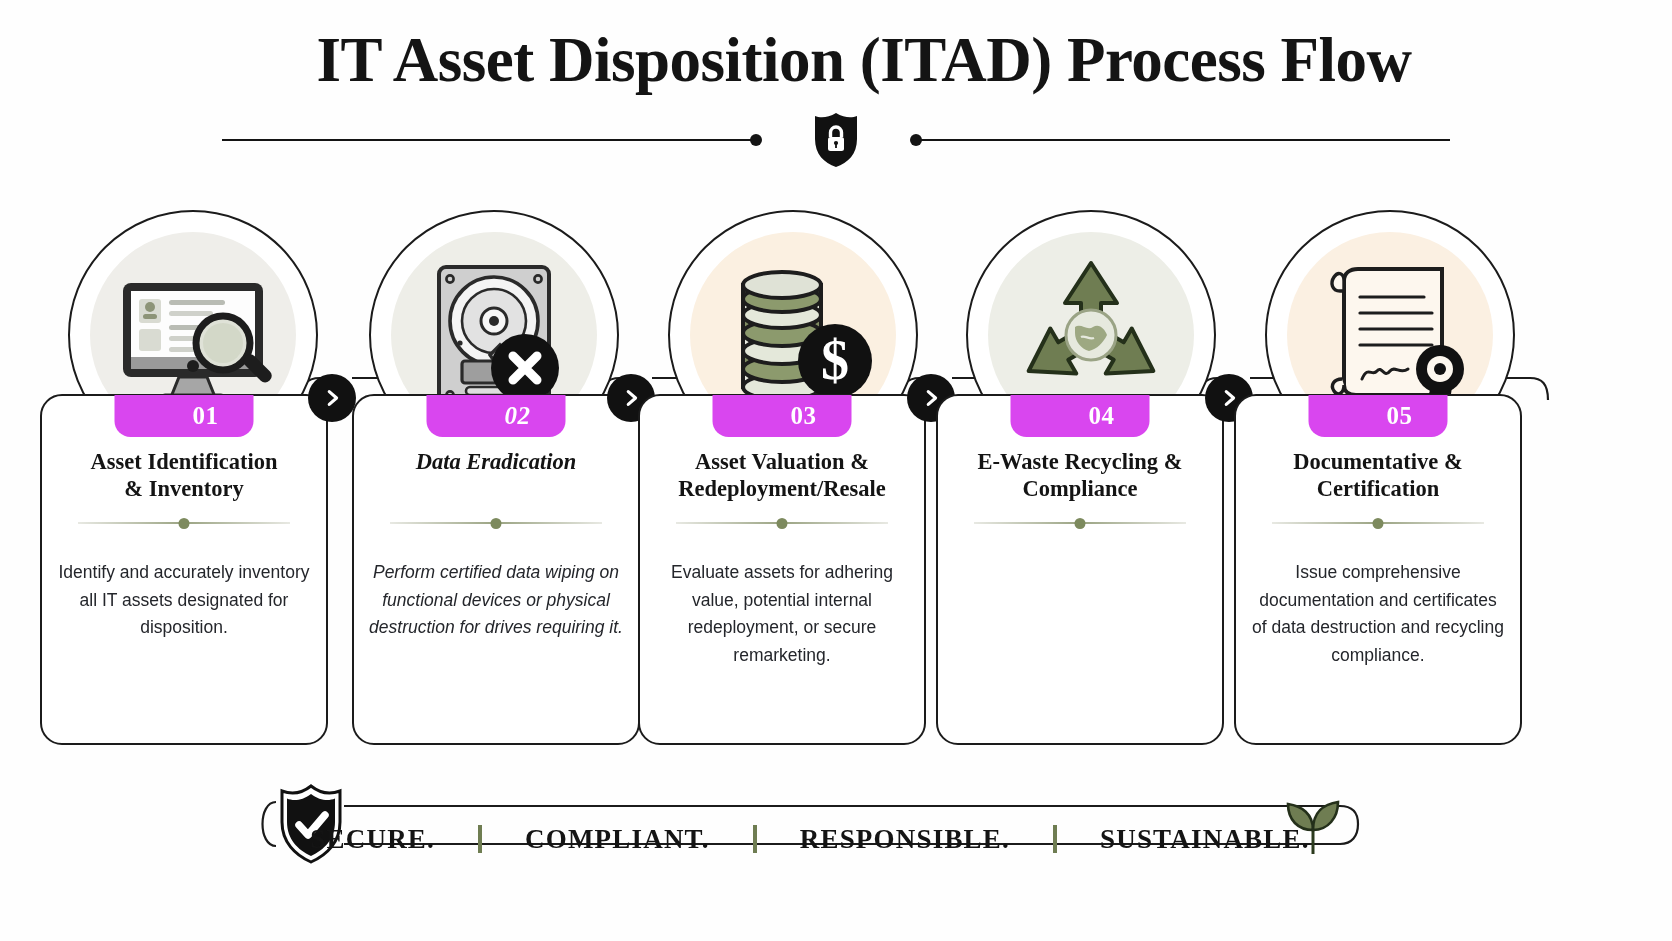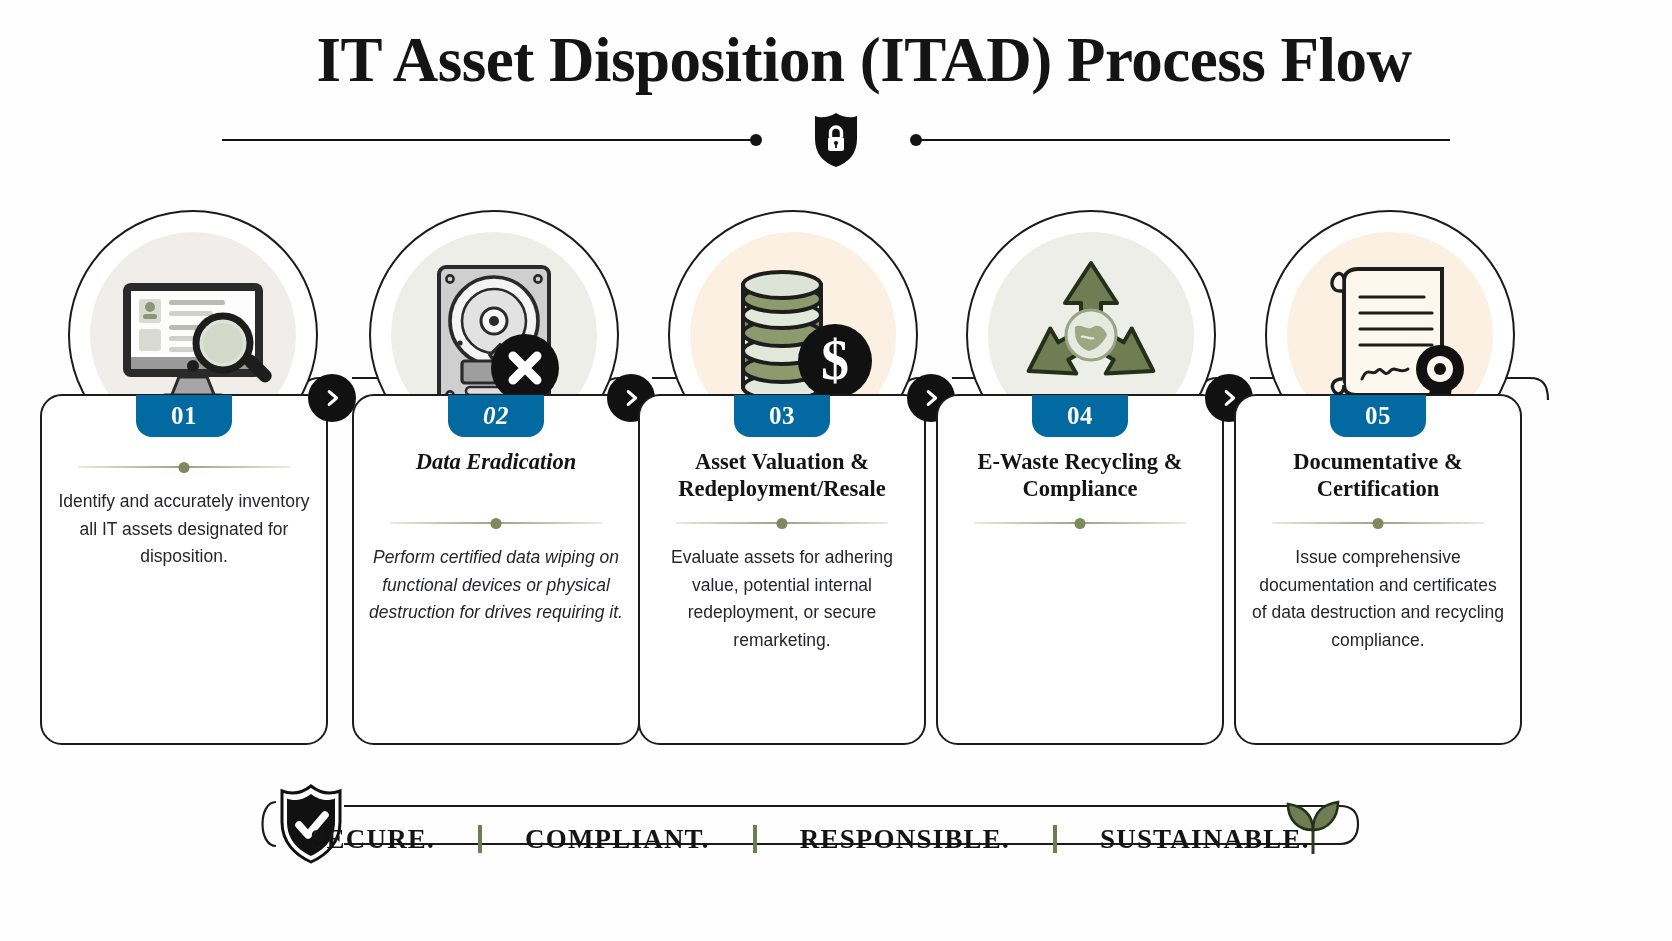--- a/index.html
+++ b/index.html
@@ -142,31 +142,32 @@
     background: #ffffff;
     box-sizing: border-box;
   }
   .card-number {
     position: absolute;
     left: 50%;
     transform: translateX(-50%);
     top: -1px;
     width: 96px;
     height: 42px;
-    background: #0369a1;
+    background: #d946ef;
     border-bottom-left-radius: 16px;
     border-bottom-right-radius: 16px;
     color: #ffffff;
     font-family: "Liberation Serif", serif;
     font-weight: bold;
     font-size: 25px;
     display: flex;
     align-items: center;
     justify-content: center;
     letter-spacing: 0.5px;
+    padding-left: 43px;
   }
   .card-body {
     position: absolute;
     left: 0;
     top: 52px;
     width: 100%;
     padding: 0 14px;
     box-sizing: border-box;
     text-align: center;
   }
@@ -196,21 +197,21 @@
     position: absolute;
     left: 50%;
     top: 0;
     transform: translateX(-50%);
     width: 11px;
     height: 11px;
     border-radius: 50%;
     background: #7d8a5e;
   }
   .card-desc {
-    margin-top: 16px;
+    margin-top: 31px;
     font-size: 17.5px;
     line-height: 1.58;
     color: #24262b;
   }
 
   
   .footer {
     position: absolute;
     left: 248px;
     top: 784px;
@@ -332,20 +333,24 @@
           <circle cx="120" cy="98" r="27" fill="#dfe2d7" stroke="#1d1d1d" stroke-width="7"></circle>
           <circle cx="120" cy="98" r="20" fill="#cdd2c0" opacity="0.65"></circle>
           <rect x="138" y="116" width="13" height="34" rx="6" transform="rotate(-45 138 116)" fill="#1d1d1d"></rect>
         </svg>
       </div>
     </div>
 
     <div class="card" style="left:40px;">
       <div class="card-number">01</div>
       <div class="card-body">
+        <div class="card-title">
+          <span>Asset Identification</span><br>
+          <span>&amp; Inventory</span>
+        </div>
         <div class="divider">
           <div class="dline"></div>
           <div class="ddot"></div>
         </div>
         <div class="card-desc">Identify and accurately inventory all IT assets designated for disposition.</div>
       </div>
     </div>
 
     <div class="chevron" style="left:308px; top:374px;">
       <svg viewBox="0 0 24 24" width="22" height="22">

